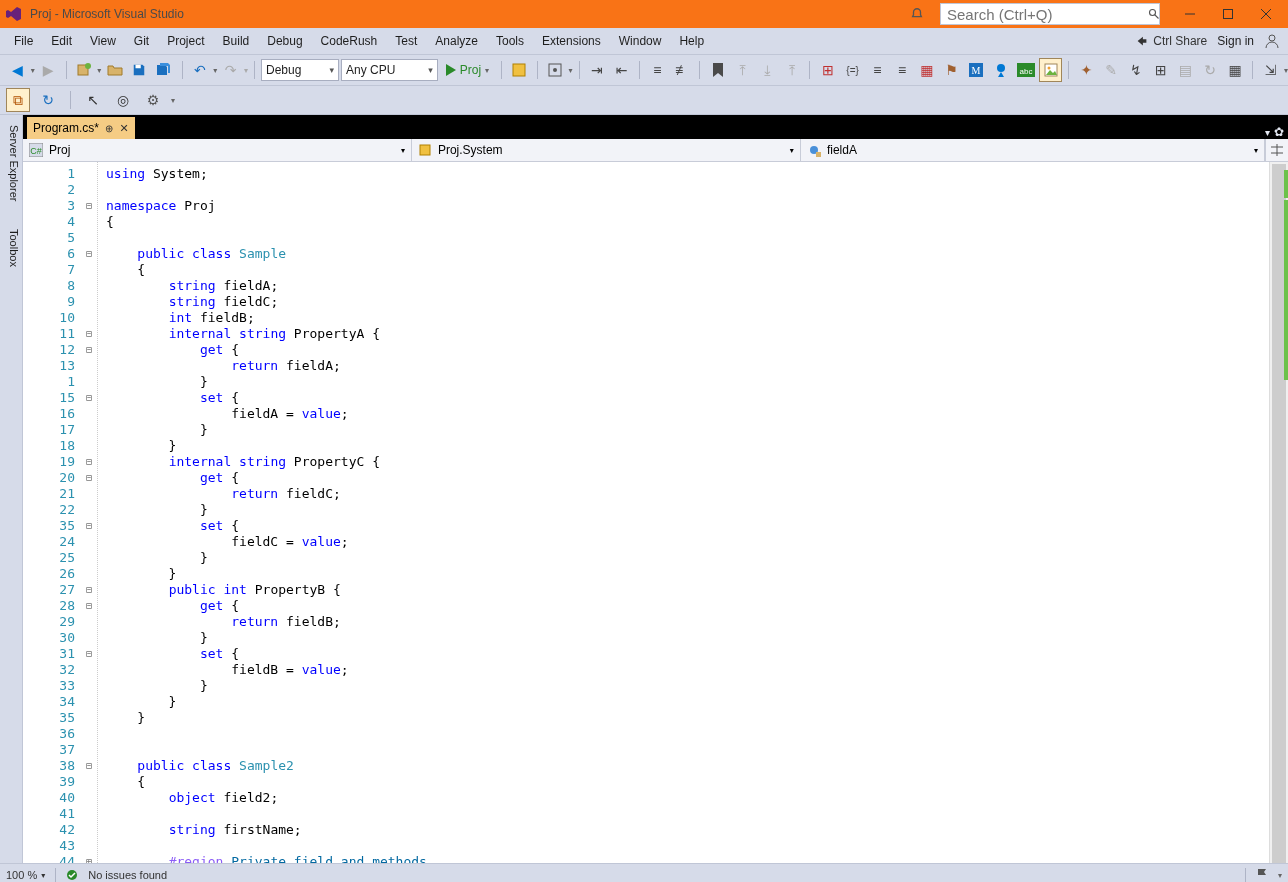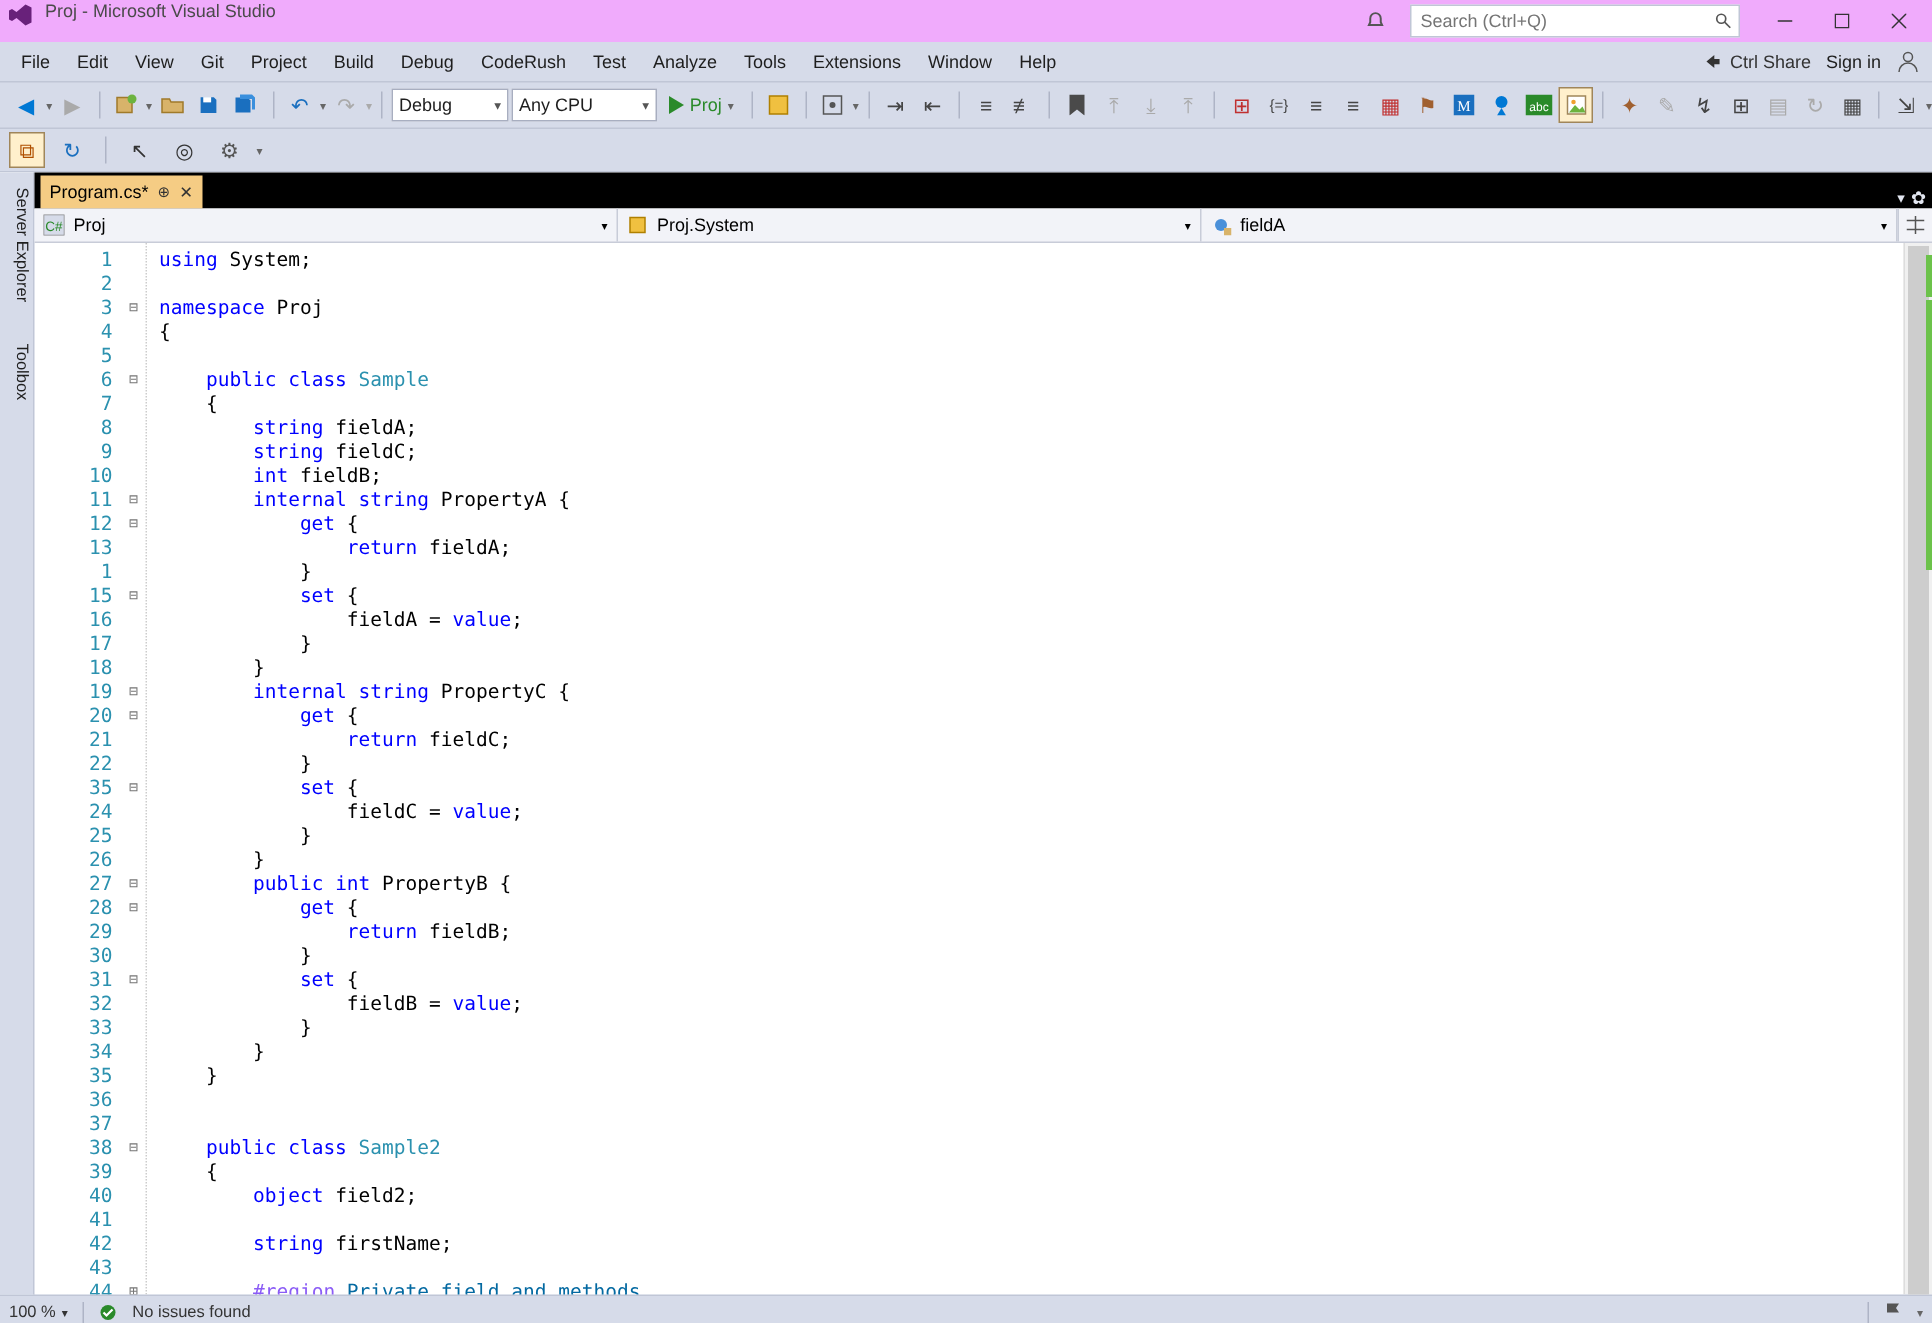--- a/index.html
+++ b/index.html
@@ -1,22 +1,22 @@
 <!DOCTYPE html>
 <html><head>
 <meta charset="utf-8">
 <style>
 html,body{margin:0;padding:0;font-family:"Segoe UI",Tahoma,sans-serif;font-size:12px;background:#eef0f8;color:#1e1e1e;overflow:hidden;width:1288px;height:882px}
-.titlebar{height:28px;background:#f0abfc;display:flex;padding:0 4px;position:relative}
+.titlebar{height:28px;background:#f97316;display:flex;align-items:center;padding:0 4px;position:relative}
 .vs-logo{width:20px;height:20px;margin-right:6px;display:inline-flex;align-items:center;justify-content:center}
 .title{color:#4a4a4a}
 .title-right{position:absolute;right:4px;top:0;height:28px;display:flex;align-items:center;gap:2px}
 .win-btn{width:36px;height:26px;display:flex;align-items:center;justify-content:center;color:#444}
 .search-box{width:210px;height:20px;background:#fff;border:1px solid #c0c6d6;display:flex;align-items:center;padding:0 4px;margin-right:10px}
-.search-box input{border:none;outline:none;flex:1;font-size:12px}
+.search-box input{border:none;outline:none;flex:1;font-size:15px}
 .search-box .mag{color:#555}
 .menubar{height:26px;background:#d6dbe9;display:flex;align-items:center;padding-left:6px;gap:2px}
 .menuitem{padding:4px 8px;color:#1e1e1e}
 .menubar-right{margin-left:auto;display:flex;align-items:center;gap:10px;padding-right:8px}
 .toolbar{height:30px;background:#d6dbe9;border-top:1px solid #c0c6d6;border-bottom:1px solid #c0c6d6;display:flex;align-items:center;padding-left:6px;gap:2px}
 .toolbar2{height:28px;background:#d6dbe9;border-bottom:1px solid #c0c6d6;display:flex;align-items:center;padding-left:6px;gap:6px}
 .tb-btn{width:22px;height:22px;display:flex;align-items:center;justify-content:center;color:#333;border:1px solid transparent;font-size:14px}
 .tb-btn.selected{border:1px solid #a0865a;background:#fff0cc}
 .sep{width:1px;height:18px;background:#aeb4c6;margin:0 4px}
 .combo{height:20px;background:#fff;border:1px solid #a8aec0;display:flex;align-items:center;padding:0 4px;gap:6px;font-size:12px}

